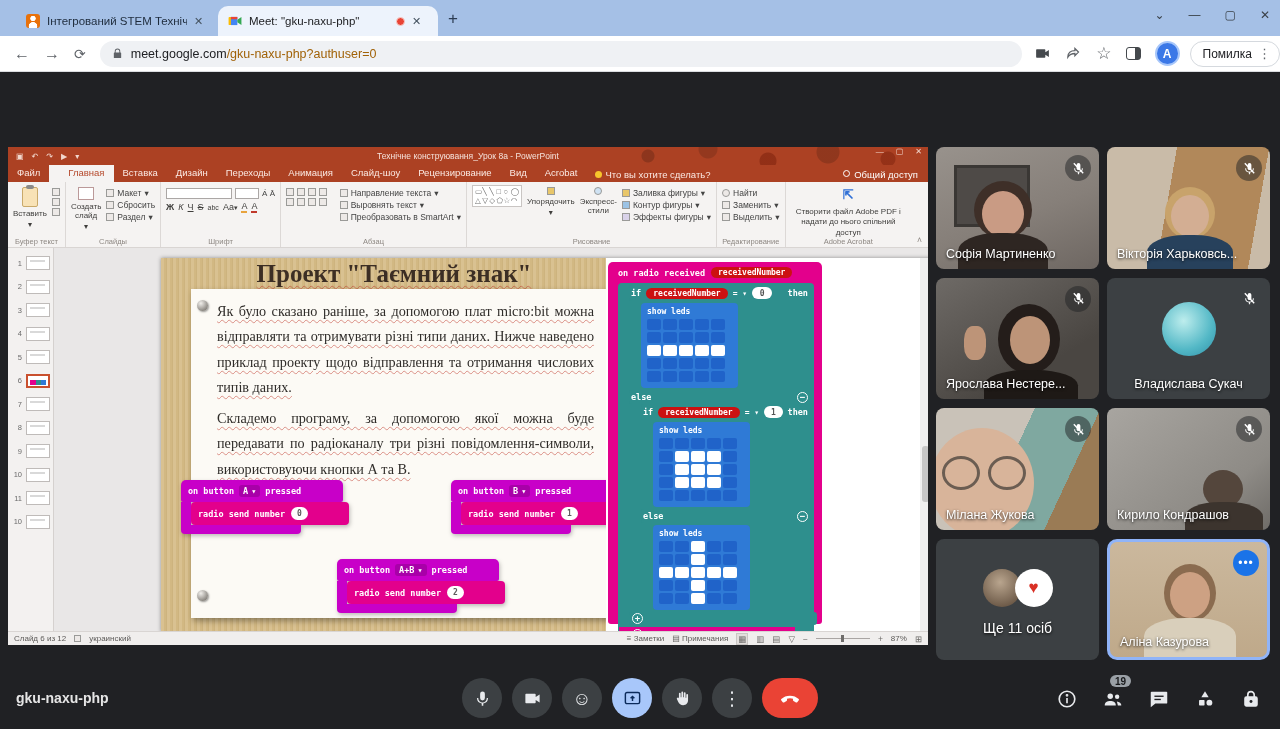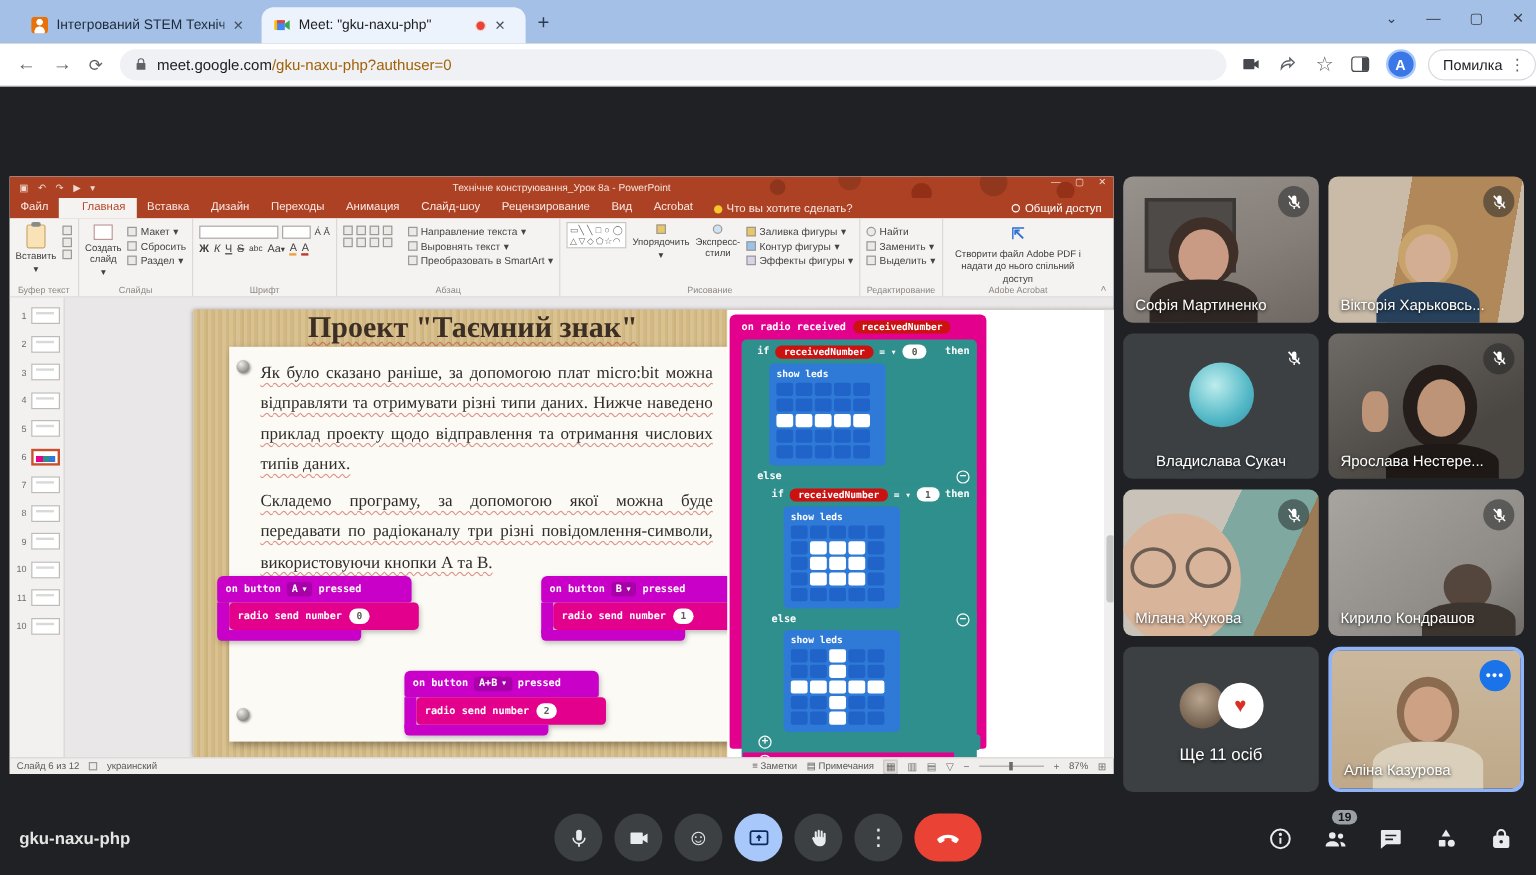--- a/index.html
+++ b/index.html
@@ -727,45 +727,45 @@
       <span class="torso" style="left:40px;top:88px;width:86px;height:38px;background:#27415c"></span>
       <span class="micoff">
           <svg viewBox="0 0 24 24" fill="#fff">
             <path d="M12 14.5a3 3 0 0 0 3-3V6a3 3 0 0 0-6 0v5.5a3 3 0 0 0 3 3z"></path>
             <path d="M17.4 11.5a5.4 5.4 0 0 1-10.8 0H5a7 7 0 0 0 6 6.9V21h2v-2.6a7 7 0 0 0 6-6.9z" opacity=".95"></path>
             <line x1="4.5" y1="3.5" x2="19.5" y2="19.5" stroke="#fff" stroke-width="2.2"></line>
           </svg>
         </span>
       <span class="name">Вікторія Харьковсь...</span>
     </div>
-    <div class="tile t4">
-      <span class="avatar-big"></span>
-      <span class="micoff" style="background:none">
-          <svg viewBox="0 0 24 24" fill="#fff">
-            <path d="M12 14.5a3 3 0 0 0 3-3V6a3 3 0 0 0-6 0v5.5a3 3 0 0 0 3 3z"></path>
-            <path d="M17.4 11.5a5.4 5.4 0 0 1-10.8 0H5a7 7 0 0 0 6 6.9V21h2v-2.6a7 7 0 0 0 6-6.9z" opacity=".95"></path>
-            <line x1="4.5" y1="3.5" x2="19.5" y2="19.5" stroke="#fff" stroke-width="2.2"></line>
-          </svg>
-        </span>
-      <span class="name center">Владислава Сукач</span>
-    </div>
     <div class="tile t3">
       <span class="head" style="left:62px;top:26px;width:62px;height:70px;background:#241D1A"></span>
       <span class="head" style="left:74px;top:38px;width:40px;height:48px;background:#BD9478"></span>
       <span class="torso" style="left:48px;top:92px;width:94px;height:34px;background:#1E1916"></span>
       <span class="head" style="left:28px;top:48px;width:22px;height:34px;background:#BD9478;border-radius:40%"></span>
       <span class="micoff">
           <svg viewBox="0 0 24 24" fill="#fff">
             <path d="M12 14.5a3 3 0 0 0 3-3V6a3 3 0 0 0-6 0v5.5a3 3 0 0 0 3 3z"></path>
             <path d="M17.4 11.5a5.4 5.4 0 0 1-10.8 0H5a7 7 0 0 0 6 6.9V21h2v-2.6a7 7 0 0 0 6-6.9z" opacity=".95"></path>
             <line x1="4.5" y1="3.5" x2="19.5" y2="19.5" stroke="#fff" stroke-width="2.2"></line>
           </svg>
         </span>
       <span class="name">Ярослава Нестере...</span>
     </div>
+    <div class="tile t4">
+      <span class="avatar-big"></span>
+      <span class="micoff" style="background:none">
+          <svg viewBox="0 0 24 24" fill="#fff">
+            <path d="M12 14.5a3 3 0 0 0 3-3V6a3 3 0 0 0-6 0v5.5a3 3 0 0 0 3 3z"></path>
+            <path d="M17.4 11.5a5.4 5.4 0 0 1-10.8 0H5a7 7 0 0 0 6 6.9V21h2v-2.6a7 7 0 0 0 6-6.9z" opacity=".95"></path>
+            <line x1="4.5" y1="3.5" x2="19.5" y2="19.5" stroke="#fff" stroke-width="2.2"></line>
+          </svg>
+        </span>
+      <span class="name center">Владислава Сукач</span>
+    </div>
     <div class="tile t5">
       <span class="head" style="left:-6px;top:20px;width:104px;height:110px;background:#D8B49A"></span>
       <span class="head" style="left:6px;top:48px;width:38px;height:34px;background:none;border:3px solid #6b5d52"></span>
       <span class="head" style="left:52px;top:48px;width:38px;height:34px;background:none;border:3px solid #6b5d52"></span>
       <span class="micoff">
           <svg viewBox="0 0 24 24" fill="#fff">
             <path d="M12 14.5a3 3 0 0 0 3-3V6a3 3 0 0 0-6 0v5.5a3 3 0 0 0 3 3z"></path>
             <path d="M17.4 11.5a5.4 5.4 0 0 1-10.8 0H5a7 7 0 0 0 6 6.9V21h2v-2.6a7 7 0 0 0 6-6.9z" opacity=".95"></path>
             <line x1="4.5" y1="3.5" x2="19.5" y2="19.5" stroke="#fff" stroke-width="2.2"></line>
           </svg>

